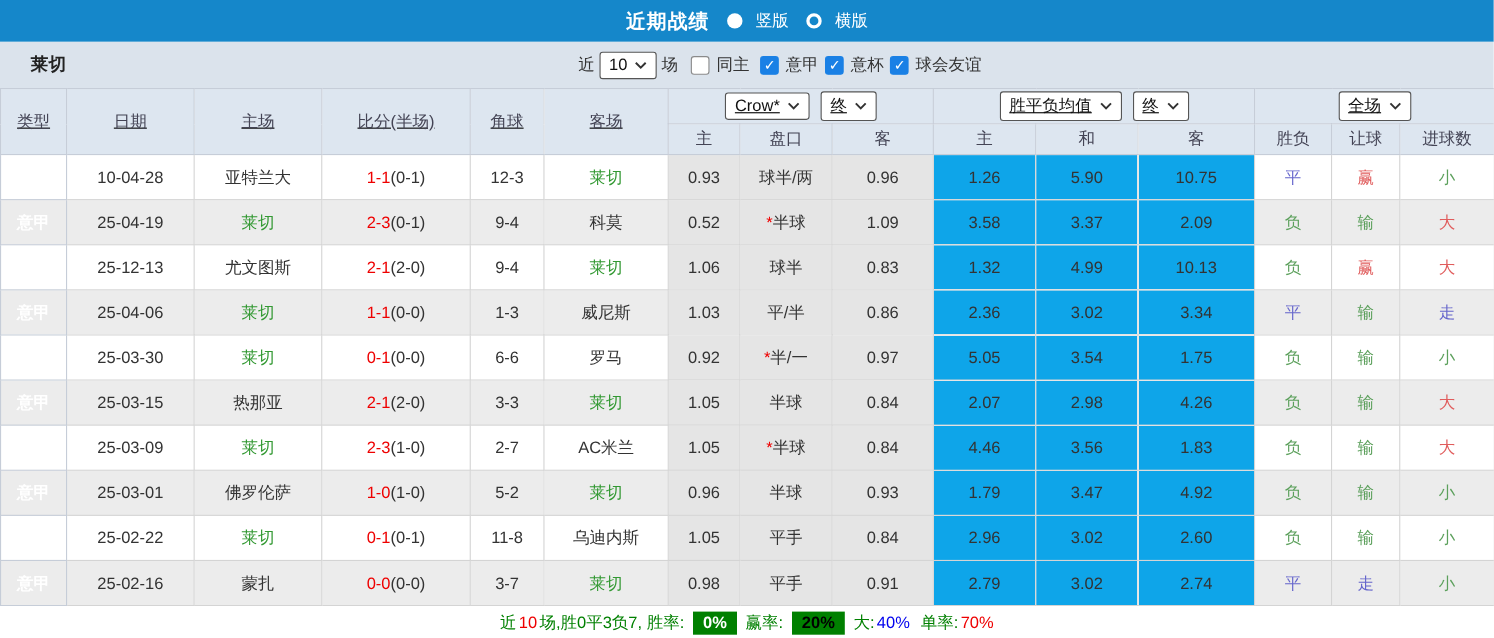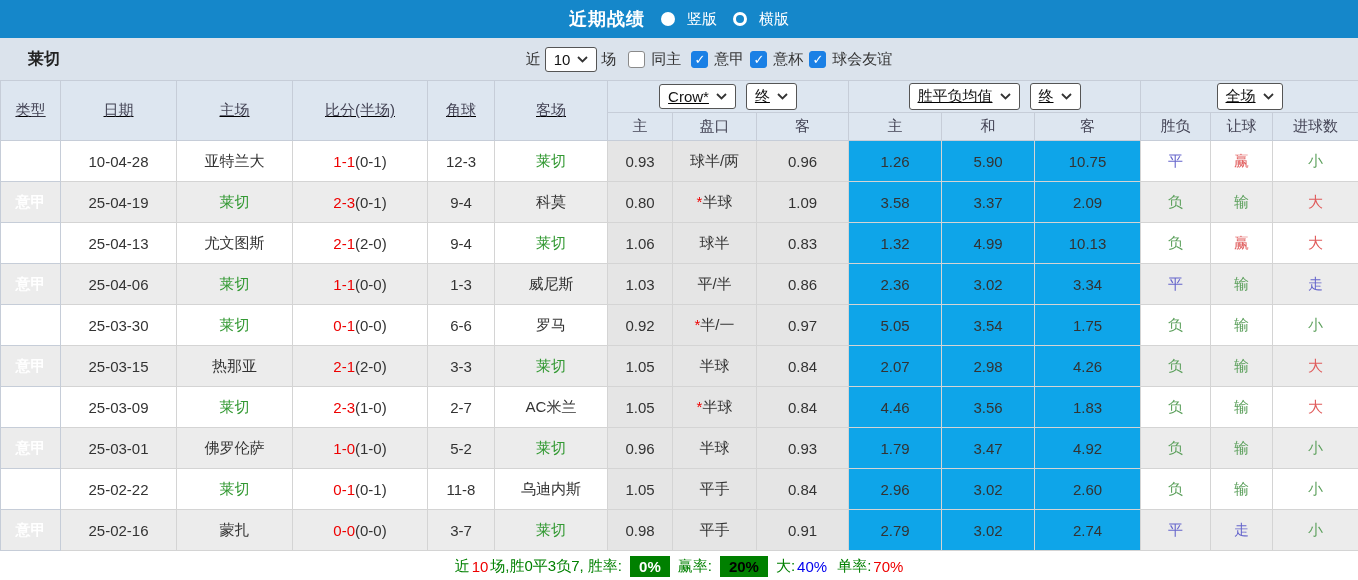--- a/index.html
+++ b/index.html
@@ -192,33 +192,33 @@
       <td class="c-red">赢</td>
       <td class="c-green">小</td>
     </tr>
         <tr class="even">
       <td class="league">意甲</td>
       <td>25-04-19</td>
       <td class="team focus-team">莱切</td>
       <td><span class="ft">2-3</span><span class="ht">(0-1)</span></td>
       <td>9-4</td>
       <td class="team">科莫</td>
-      <td class="cream">0.80</td>
+      <td class="cream">0.52</td>
       <td class="cream"><span class="star">*</span><span>半球</span></td>
       <td class="cream">1.09</td>
       <td class="avg">3.58</td>
       <td class="avg">3.37</td>
       <td class="avg">2.09</td>
       <td class="c-green">负</td>
       <td class="c-green">输</td>
       <td class="c-red">大</td>
     </tr>
         <tr class="odd">
       <td class="league">意甲</td>
-      <td>25-04-13</td>
+      <td>25-12-13</td>
       <td class="team">尤文图斯</td>
       <td><span class="ft">2-1</span><span class="ht">(2-0)</span></td>
       <td>9-4</td>
       <td class="team focus-team">莱切</td>
       <td class="cream">1.06</td>
       <td class="cream"><span class="star"></span><span>球半</span></td>
       <td class="cream">0.83</td>
       <td class="avg">1.32</td>
       <td class="avg">4.99</td>
       <td class="avg">10.13</td>

